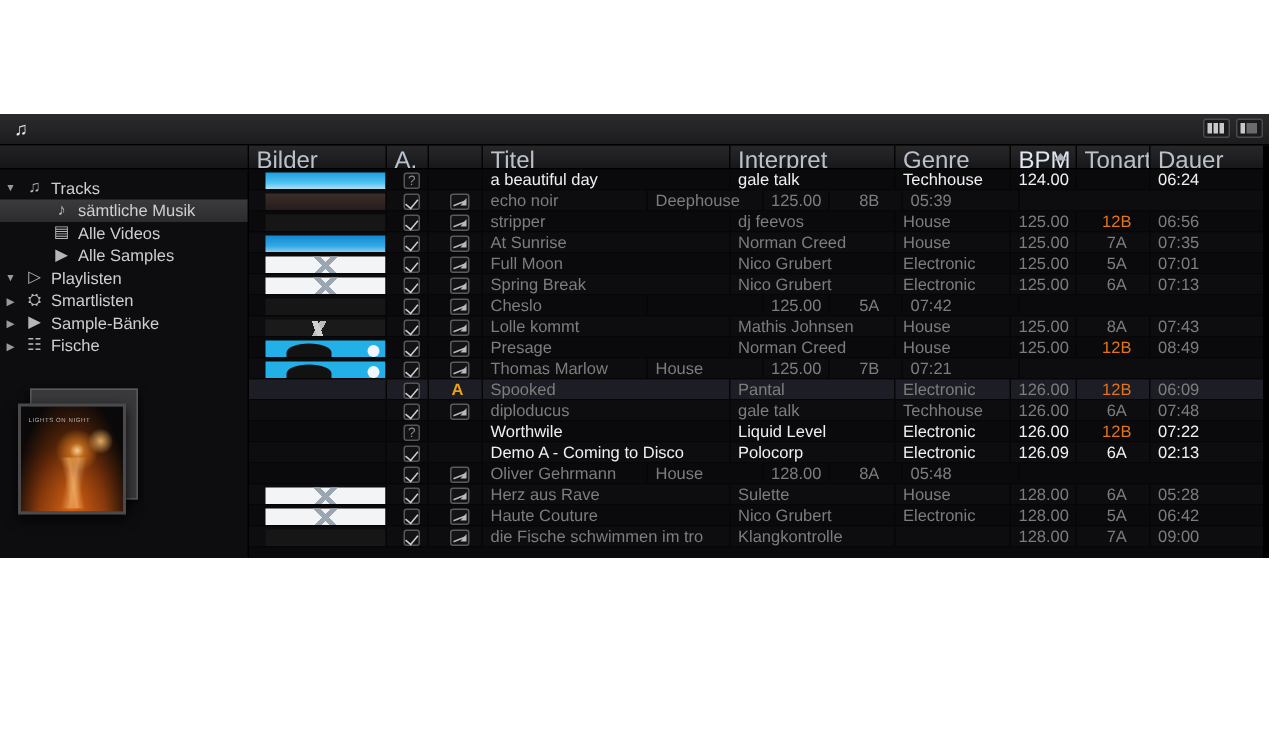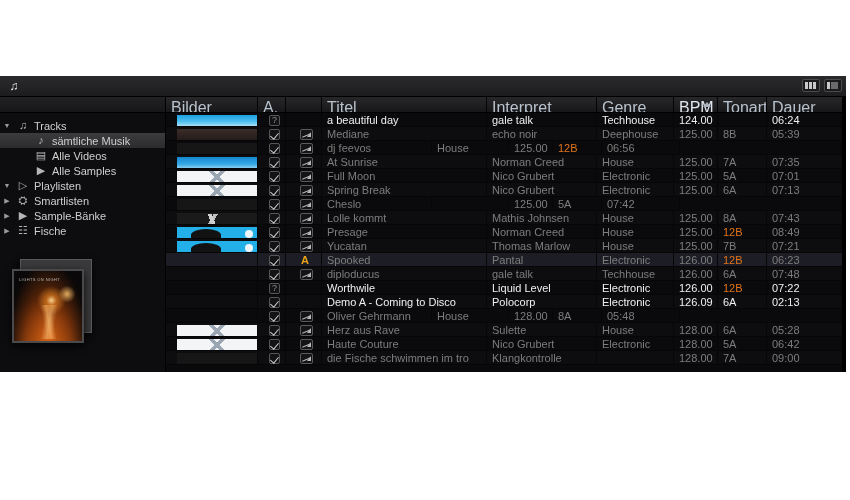--- a/index.html
+++ b/index.html
@@ -161,21 +161,21 @@
     border-right: 4px solid transparent;
     border-bottom: 5px solid #aab3bd;
   }
   .col-bilder  { width: 92px;  flex: 0 0 92px; }
   .col-a       { width: 28px;  flex: 0 0 28px; }
   .col-wave    { width: 36px;  flex: 0 0 36px; }
   .col-titel   { width: 165px; flex: 0 0 165px; }
   .col-interp  { width: 110px; flex: 0 0 110px; }
   .col-genre   { width: 77px;  flex: 0 0 77px; }
   .col-bpm     { width: 44px;  flex: 0 0 44px; }
-  .col-tonart  { width: 49px;  flex: 0 0 49px; }
+  .col-tonart  { width: 49px;  flex: 0 0 49px; text-align: center; }
   .col-dauer   { width: 78px;  flex: 0 0 78px; }
 
   #tbody { position: relative; }
   .trow {
     display: flex;
     height: 14px;
     align-items: stretch;
     font-size: 11px;
     color: #7d7d7d;
     background: #0a0a0c;
@@ -473,37 +473,37 @@
           <div class="trow alt">
             <div class="cell col-bilder">
               <div class="thumb t-dark"></div>
             </div>
             <div class="cell col-a">
               <div class="cbx checked"></div>
             </div>
             <div class="cell col-wave">
               <div class="wv"></div>
             </div>
-            <div class="cell col-titel">Mediane</div>
             <div class="cell col-interp">echo noir</div>
             <div class="cell col-genre">Deephouse</div>
             <div class="cell col-bpm">125.00</div>
             <div class="cell col-tonart">8B</div>
             <div class="cell col-dauer">05:39</div>
           </div>
           <div class="trow">
             <div class="cell col-bilder">
               <div class="thumb t-black"></div>
             </div>
             <div class="cell col-a">
               <div class="cbx checked"></div>
             </div>
             <div class="cell col-wave">
               <div class="wv"></div>
             </div>
+            <div class="cell col-titel">stripper</div>
             <div class="cell col-interp">dj feevos</div>
             <div class="cell col-genre">House</div>
             <div class="cell col-bpm">125.00</div>
             <div class="cell col-tonart key-hl">12B</div>
             <div class="cell col-dauer">06:56</div>
           </div>
           <div class="trow alt">
             <div class="cell col-bilder">
               <div class="thumb t-blue2"></div>
             </div>
@@ -607,41 +607,40 @@
           <div class="trow alt">
             <div class="cell col-bilder">
               <div class="thumb t-toon"></div>
             </div>
             <div class="cell col-a">
               <div class="cbx checked"></div>
             </div>
             <div class="cell col-wave">
               <div class="wv"></div>
             </div>
-            <div class="cell col-titel">Yucatan</div>
             <div class="cell col-interp">Thomas Marlow</div>
             <div class="cell col-genre">House</div>
             <div class="cell col-bpm">125.00</div>
             <div class="cell col-tonart">7B</div>
             <div class="cell col-dauer">07:21</div>
           </div>
           <div class="trow selected">
             <div class="cell col-bilder"></div>
             <div class="cell col-a">
               <div class="cbx checked"></div>
             </div>
             <div class="cell col-wave">
               <div class="amark">A</div>
             </div>
             <div class="cell col-titel">Spooked</div>
             <div class="cell col-interp">Pantal</div>
             <div class="cell col-genre">Electronic</div>
             <div class="cell col-bpm">126.00</div>
             <div class="cell col-tonart key-hl">12B</div>
-            <div class="cell col-dauer">06:23</div>
+            <div class="cell col-dauer">06:09</div>
           </div>
           <div class="trow alt">
             <div class="cell col-bilder"></div>
             <div class="cell col-a">
               <div class="cbx checked"></div>
             </div>
             <div class="cell col-wave">
               <div class="wv"></div>
             </div>
             <div class="cell col-titel">diploducus</div>

